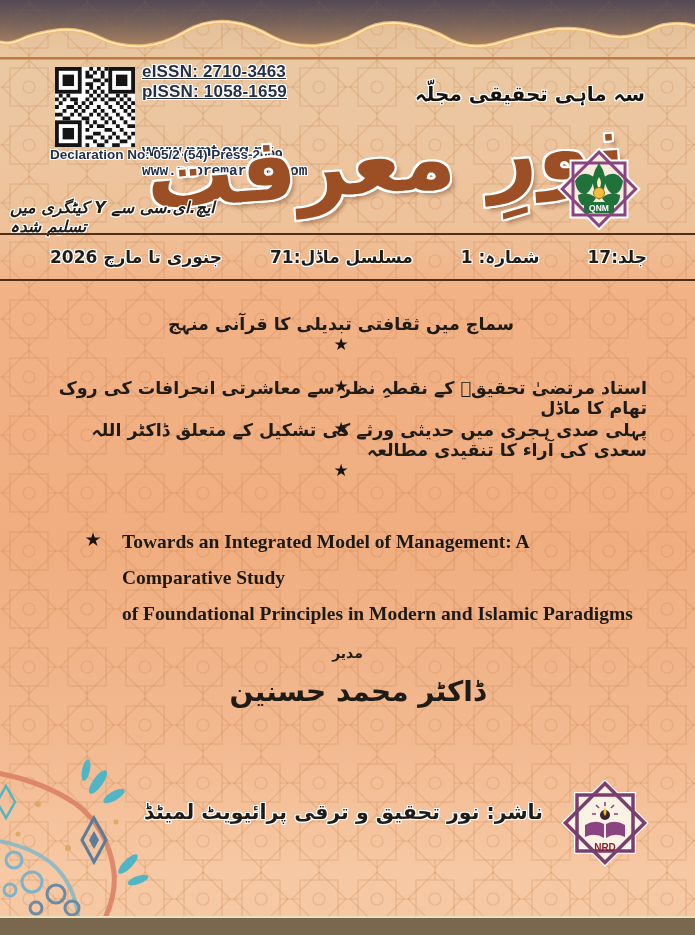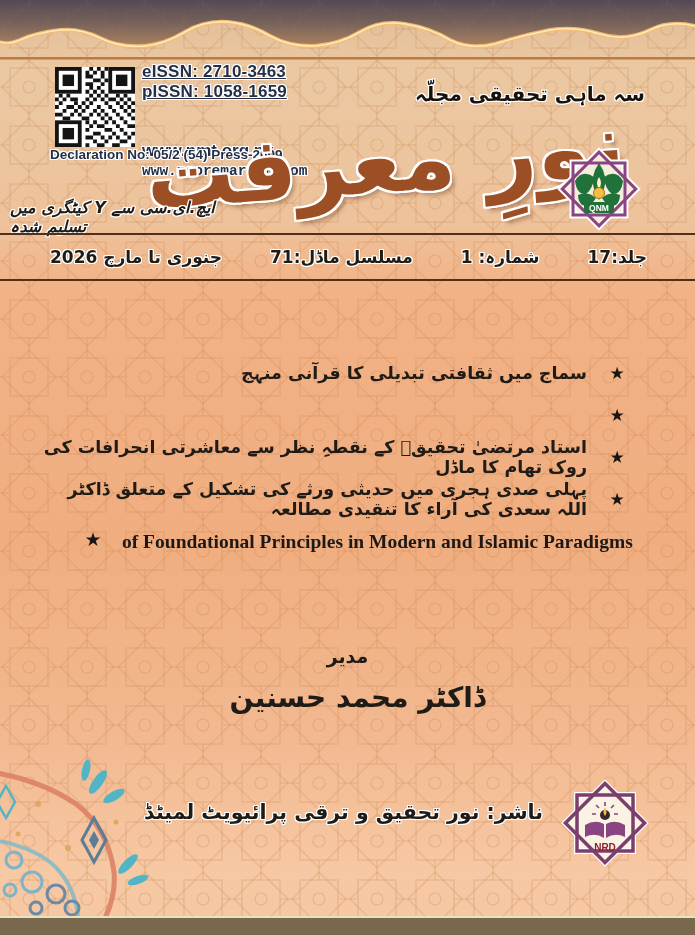--- a/index.html
+++ b/index.html
@@ -25,34 +25,34 @@
   .hec-note{position:absolute;left:10px;top:198px;width:240px;text-align:left;font-size:16px;font-weight:bold;font-style:italic;}
 
   
   .issue-bar{position:absolute;left:0;top:233px;width:695px;height:48px;box-sizing:border-box;
       border-top:2.5px solid #503018;border-bottom:2.5px solid #503018;
       display:flex;direction:rtl;align-items:center;justify-content:space-between;padding:0 48px 0 50px;}
   .issue-bar .cell{font-size:17px;font-weight:bold;}
 
   
   .articles{position:absolute;right:48px;top:352px;width:612px;}
-  .u-line{display:flex;align-items:center;justify-content:flex-end;height:42px;}
+  .u-line{display:flex;align-items:center;justify-content:flex-end;height:42px;flex-direction:column;}
   .u-line .u-text{font-size:17.5px;font-weight:bold;text-align:right;}
   .star{color:#181512;font-size:17px;margin:0 0 0 0;}
   .u-line .star{margin-left:0;margin-right:0;padding-left:0;}
   .u-line .star{margin-right:0;}
   .u-line .star{margin-left:0;}
   .u-star{width:60px;text-align:center;flex:0 0 60px;}
   .eng-entry{position:absolute;left:64px;top:524px;display:flex;align-items:flex-start;}
   .eng-star{width:58px;text-align:center;font-size:19px;padding-top:4px;}
   .eng-text{font-family:"Liberation Serif","DejaVu Serif",serif;font-size:19.5px;font-weight:bold;color:#1c1916;line-height:36px;width:520px;}
 
   
   .editor{position:absolute;left:0;top:645px;width:695px;text-align:center;}
-  .editor .label{font-size:19px;font-weight:bold;}
+  .editor .label{font-size:14px;font-weight:bold;}
   .editor .name{margin-top:14px;font-size:28px;font-weight:bold;padding-left:20px;}
 
   
   .publisher-text{position:absolute;right:152px;top:800px;font-size:20.5px;font-weight:bold;}
   .nrd-logo{position:absolute;right:44px;top:777px;}
 
   
   .footer-line{position:absolute;left:0;bottom:17px;width:695px;height:2.5px;background:#e9e3bd;}
   .footer-band{position:absolute;left:0;bottom:0;width:695px;height:17px;background:#7a684e;}
 </style>
@@ -175,20 +175,21 @@
     </div>
     <div class="u-line">
       <span class="u-text urdu">پہلی صدی ہجری میں حدیثی ورثے کی تشکیل کے متعلق ڈاکٹر اللہ سعدی کی آراء کا تنقیدی مطالعہ</span>
       <span class="star u-star">★</span>
     </div>
   </div>
 
   <div class="eng-entry">
     <span class="star eng-star">★</span>
     <div class="eng-text">
+      <div>Towards an Integrated Model of Management: A Comparative Study</div>
       <div>of Foundational Principles in Modern and Islamic Paradigms</div>
     </div>
   </div>
 
   <div class="editor">
     <div class="label urdu">مدیر</div>
     <div class="name urdu">ڈاکٹر محمد حسنین</div>
   </div>
 
   <div class="publisher-text urdu outline-w">ناشر: نور تحقیق و ترقی پرائیویٹ لمیٹڈ</div>

